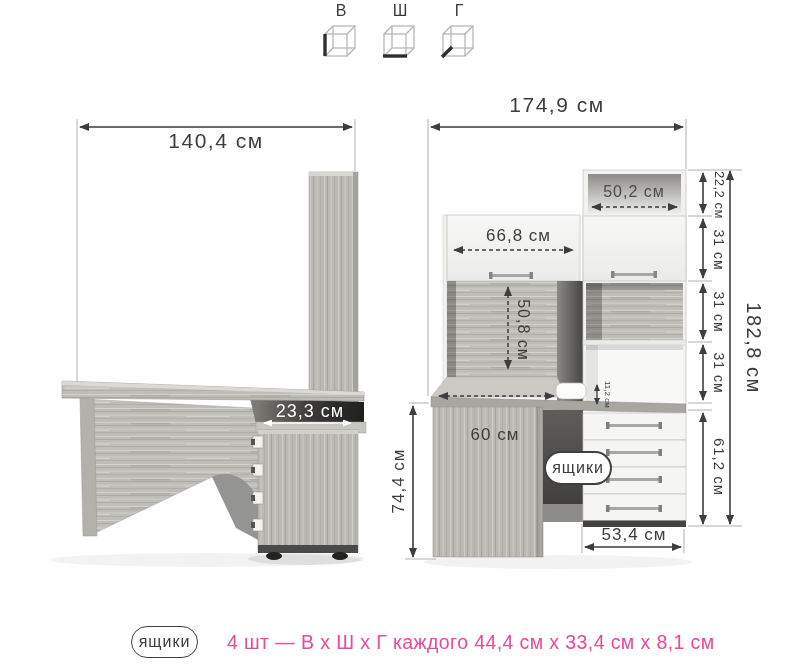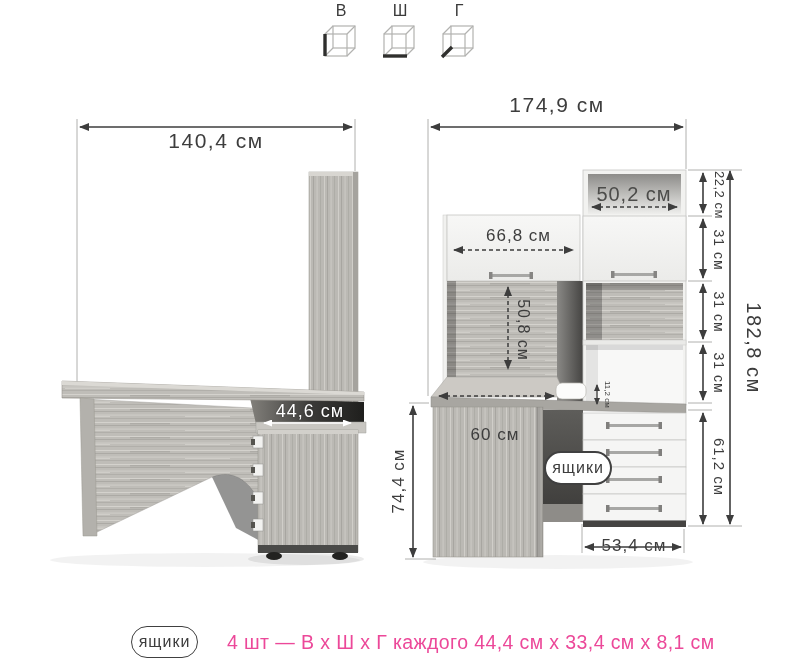--- a/index.html
+++ b/index.html
@@ -238,30 +238,30 @@
         <line x1="454" y1="250" x2="573" y2="250" marker-start="url(#ah)" marker-end="url(#ah)"></line>
         <line x1="592" y1="207" x2="677" y2="207" marker-start="url(#ah)" marker-end="url(#ah)"></line>
         <line x1="508" y1="287" x2="508" y2="369" marker-start="url(#ah)" marker-end="url(#ah)"></line>
         <line x1="439" y1="396" x2="554" y2="396" marker-start="url(#ah)" marker-end="url(#ah)"></line>
       </g>
       <line x1="264" y1="423" x2="351" y2="423" stroke="#fff" stroke-width="1.5" marker-start="url(#ahw)" marker-end="url(#ahw)"></line>
     </g>
   </svg>
 
   <div class="lbl big" style="left:120px;top:94px;width:192px;margin-top:36px;">140,4 см</div>
-  <div class="lbl white" style="left:265px;top:402px;width:90px;font-size:18px;">44,6 см</div>
+  <div class="lbl white" style="left:265px;top:402px;width:90px;font-size:18px;">23,3 см</div>
 
   <div class="lbl big" style="left:477px;top:94px;width:160px;">174,9 см</div>
-  <div class="lbl" style="left:594px;top:184px;width:80px;font-size:20px;color:#4c4c4a;">50,2 см</div>
+  <div class="lbl" style="left:594px;top:184px;width:80px;font-size:16px;color:#4c4c4a;">50,2 см</div>
   <div class="lbl" style="left:471px;top:227px;width:95px;">66,8 см</div>
   <div class="lbl v-cw" style="left:531px;top:292px;width:76px;font-size:16px;">50,8 см</div>
   <div class="lbl" style="left:459px;top:378px;width:72px;margin-top:48px;">60 см</div>
   <div class="lbl tiny v-cw" style="left:611px;top:381px;width:26px;">11,2 см</div>
   <div class="lbl v-ccw" style="left:390px;top:558px;width:154px;">74,4 см</div>
-  <div class="lbl" style="left:598px;top:526px;width:72px;margin-top:11px;">53,4 см</div>
+  <div class="lbl" style="left:598px;top:526px;width:72px;">53,4 см</div>
 
   <div class="lbl small v-cw" style="left:726px;top:171px;width:44px;">22,2 см</div>
   <div class="lbl v-cw" style="left:726px;top:222px;width:56px;font-size:14px;">31 см</div>
   <div class="lbl v-cw" style="left:726px;top:284px;width:56px;font-size:14px;">31 см</div>
   <div class="lbl v-cw" style="left:726px;top:345px;width:56px;font-size:14px;">31 см</div>
   <div class="lbl v-cw" style="left:727px;top:410px;width:114px;font-size:15px;">61,2 см</div>
   <div class="lbl big v-cw" style="left:764px;top:291px;width:114px;font-size:20px;">182,8 см</div>
 
   <div class="badge" style="left:544px;top:451px;width:68px;height:34px;">ящики</div>
 

